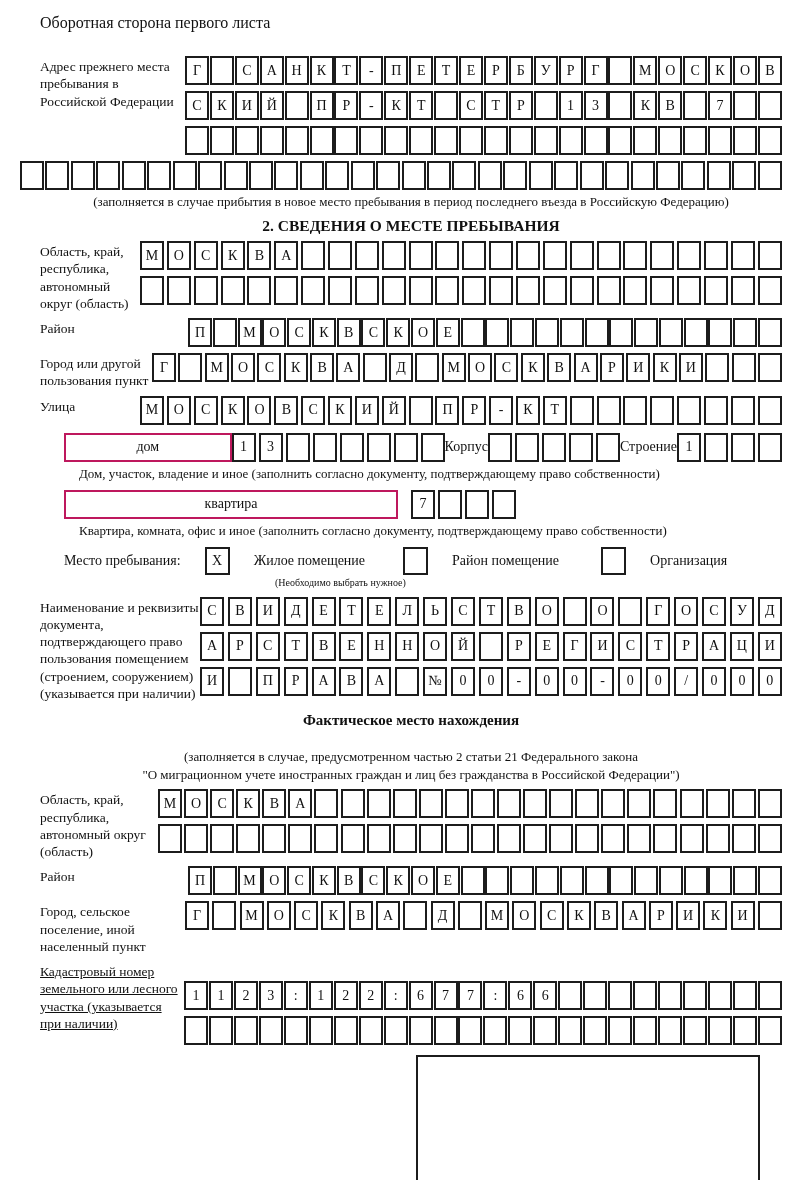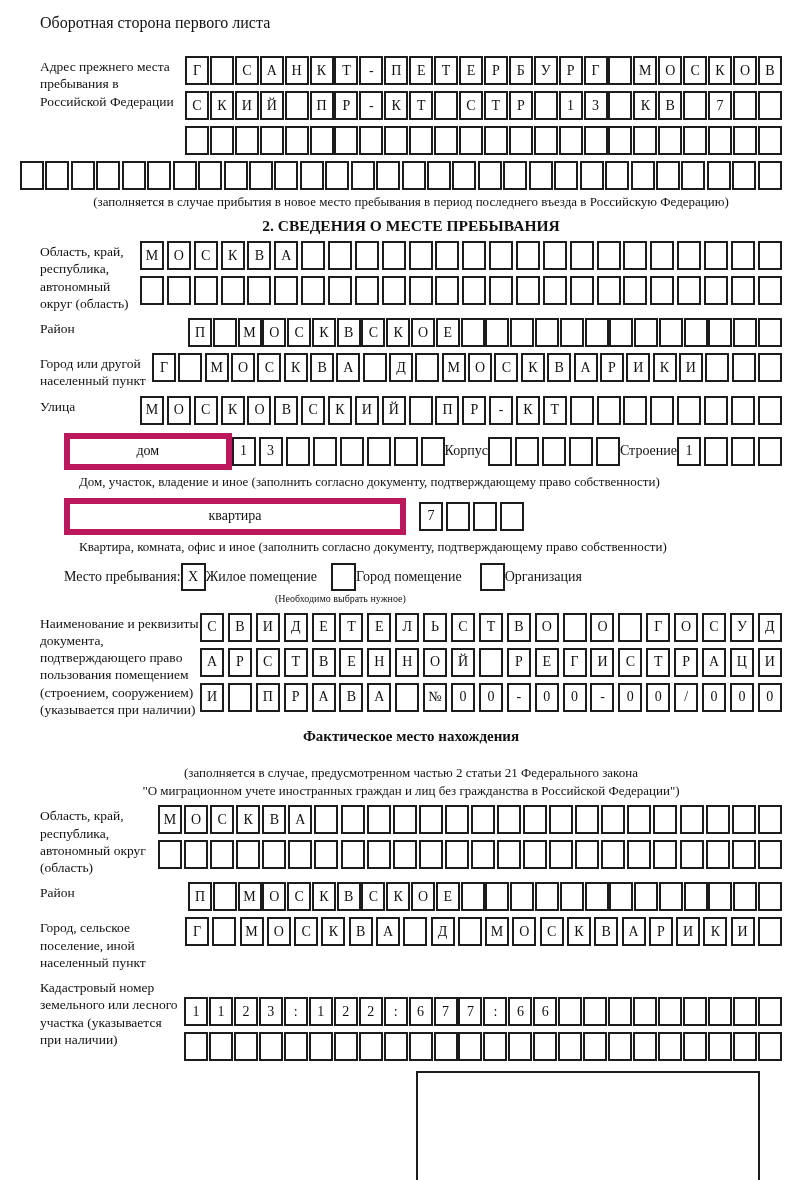--- a/index.html
+++ b/index.html
@@ -20,35 +20,35 @@
   .boxes{flex:1;display:flex;justify-content:space-between;}
   .boxes.tight{flex:none;justify-content:flex-start;gap:3px;}
   .cell{
     flex:none;width:20px;height:25px;
     border:2px solid #1c1c1c;background:#fff;
     display:flex;align-items:center;justify-content:center;
     font-size:14px;line-height:1;
   }
   .lw145{width:145px;} .lw100{width:100px;} .lw112{width:112px;}
   .lw118{width:118px;} .lw148{width:148px;} .lw145b{width:145px;}
-  .lw160{width:160px;} .lw144{width:144px;}
+  .lw160{width:160px;} .lw144{width:144px;text-decoration:underline;}
 
   .cont-row{margin-left:-20px;margin-top:6px;display:flex;justify-content:space-between;}
   .center-note{font-size:13px;text-align:center;margin-top:4px;}
   .h-title{font-size:15.5px;font-weight:bold;text-align:center;margin-top:7px;}
 
   .house-row{display:flex;align-items:center;justify-content:space-between;margin-top:8px;margin-left:24px;}
-  .widebox{border:6px solid #be185d;height:25px;display:flex;align-items:center;justify-content:center;font-size:14px;}
+  .widebox{border:2px solid #be185d;height:25px;display:flex;align-items:center;justify-content:center;font-size:14px;}
   .widebox.house{width:262px;}
   .widebox.apt{width:330px;}
   .inline-lbl{font-size:14px;white-space:nowrap;}
   .apt-row{display:flex;align-items:center;gap:13px;margin-top:8px;margin-left:24px;}
   .left-note{font-size:13px;margin-top:4px;margin-left:39px;}
 
-  .stay-row{display:flex;align-items:center;margin-top:8px;margin-left:24px;gap:0;font-size:14px;}
+  .stay-row{display:flex;align-items:center;margin-top:8px;margin-left:24px;gap:24px;font-size:14px;}
   .chk{flex:none;width:21px;height:24px;border:2px solid #1c1c1c;display:flex;align-items:center;justify-content:center;font-size:14px;}
   .stay-note{font-size:10px;margin-left:235px;margin-top:2px;}
 
   .sub-title{font-size:15px;font-weight:bold;text-align:center;margin-top:10px;}
   .sub-note{font-size:13px;text-align:center;margin-top:19px;line-height:1.35;}
 
   .stamp-wrap{width:400px;margin-left:348px;margin-top:10px;}
   .stamp-box{width:340px;height:172px;border:2px solid #1c1c1c;margin:0 auto;}
 </style>
 </head>
@@ -257,21 +257,21 @@
       <div class="cell"></div>
       <div class="cell"></div>
       <div class="cell"></div>
       <div class="cell"></div>
       <div class="cell"></div>
       <div class="cell"></div>
     </div>
 </div>
 
 <div class="frow">
-  <div class="flabel lw112">Город или другой населенный пункт</div>
+  <div class="flabel lw112">Город или другой пользования пункт</div>
   <div class="boxes">
       <div class="cell">Г</div>
       <div class="cell"></div>
       <div class="cell">М</div>
       <div class="cell">О</div>
       <div class="cell">С</div>
       <div class="cell">К</div>
       <div class="cell">В</div>
       <div class="cell">А</div>
       <div class="cell"></div>
@@ -366,21 +366,21 @@
       <div class="cell"></div>
     </div>
 </div>
 <div class="left-note">Квартира, комната, офис и иное (заполнить согласно документу, подтверждающему право собственности)</div>
 
 <div class="stay-row">
   <span>Место пребывания:</span>
   <div class="chk">X</div>
   <span>Жилое помещение</span>
   <div class="chk" style="margin-left:14px;"></div>
-  <span>Город помещение</span>
+  <span>Район помещение</span>
   <div class="chk" style="margin-left:18px;"></div>
   <span>Организация</span>
 </div>
 <div class="stay-note">(Необходимо выбрать нужное)</div>
 
 <div class="frow" style="margin-top:9px;">
   <div class="flabel lw160">Наименование и реквизиты документа, подтверждающего право пользования помещением (строением, сооружением) (указывается при наличии)</div>
   <div class="rows-col">
     <div class="boxes">
         <div class="cell">С</div>

